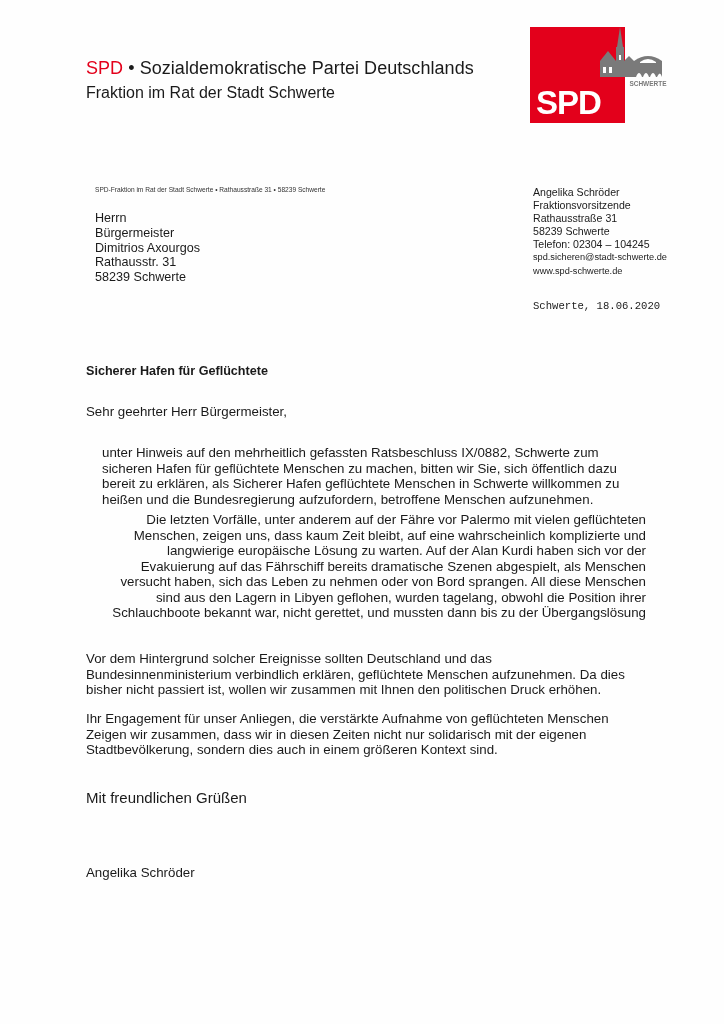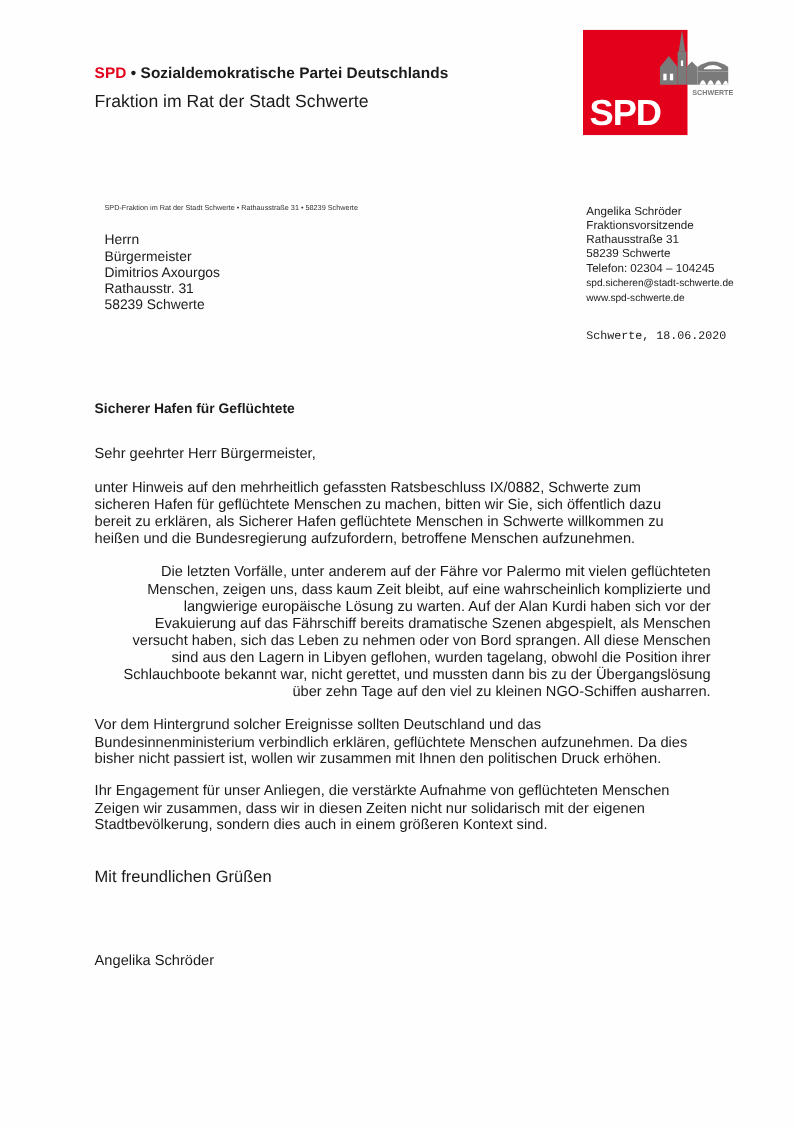--- a/index.html
+++ b/index.html
@@ -13,22 +13,22 @@
       position: relative;
       overflow: hidden;
       font-family: "Liberation Sans", sans-serif;
       color: #1a1a1a;
     }
     .abs { position: absolute; }
 
     
     .header-title {
       left: 86px; top: 58px;
-      font-size: 14px;
-      font-weight: bold;
+      font-size: 18px;
+      font-weight: normal;
       letter-spacing: 0.05px;
       white-space: nowrap;
       text-align: right;
     }
     .header-title .brand { color: #e3001b; }
     .header-sub {
       left: 86px; top: 84px;
       font-size: 16px;
       white-space: nowrap;
     }
@@ -82,21 +82,21 @@
       font-size: 13.3px;
       white-space: nowrap;
     }
     .para {
       left: 86px;
       width: 560px;
       font-size: 13.3px;
       line-height: 15.5px;
     }
     .para .line { display: block; white-space: nowrap; }
-    .p1 { top: 435px; }
+    .p1 { top: 445px; margin-left: 16px; }
     .p2 { top: 512px; text-align: right; }
     .p3 { top: 651px; }
     .p4 { top: 711px; }
     .closing {
       left: 86px; top: 789px;
       font-size: 15px;
       white-space: nowrap;
     }
     .signature {
       left: 86px; top: 865px;
@@ -178,21 +178,20 @@
 </div>
 
 <div class="abs para p2">
   <span class="line">Die letzten Vorfälle, unter anderem auf der Fähre vor Palermo mit vielen geflüchteten</span>
   <span class="line">Menschen, zeigen uns, dass kaum Zeit bleibt, auf eine wahrscheinlich komplizierte und</span>
   <span class="line">langwierige europäische Lösung zu warten. Auf der Alan Kurdi haben sich vor der</span>
   <span class="line">Evakuierung auf das Fährschiff bereits dramatische Szenen abgespielt, als Menschen</span>
   <span class="line">versucht haben, sich das Leben zu nehmen oder von Bord sprangen. All diese Menschen</span>
   <span class="line">sind aus den Lagern in Libyen geflohen, wurden tagelang, obwohl die Position ihrer</span>
   <span class="line">Schlauchboote bekannt war, nicht gerettet, und mussten dann bis zu der Übergangslösung</span>
-  <span class="line">über zehn Tage auf den viel zu kleinen NGO-Schiffen ausharren.</span>
 </div>
 
 <div class="abs para p3">
   <span class="line">Vor dem Hintergrund solcher Ereignisse sollten Deutschland und das</span>
   <span class="line">Bundesinnenministerium verbindlich erklären, geflüchtete Menschen aufzunehmen. Da dies</span>
   <span class="line">bisher nicht passiert ist, wollen wir zusammen mit Ihnen den politischen Druck erhöhen.</span>
 </div>
 
 <div class="abs para p4">
   <span class="line">Ihr Engagement für unser Anliegen, die verstärkte Aufnahme von geflüchteten Menschen</span>

